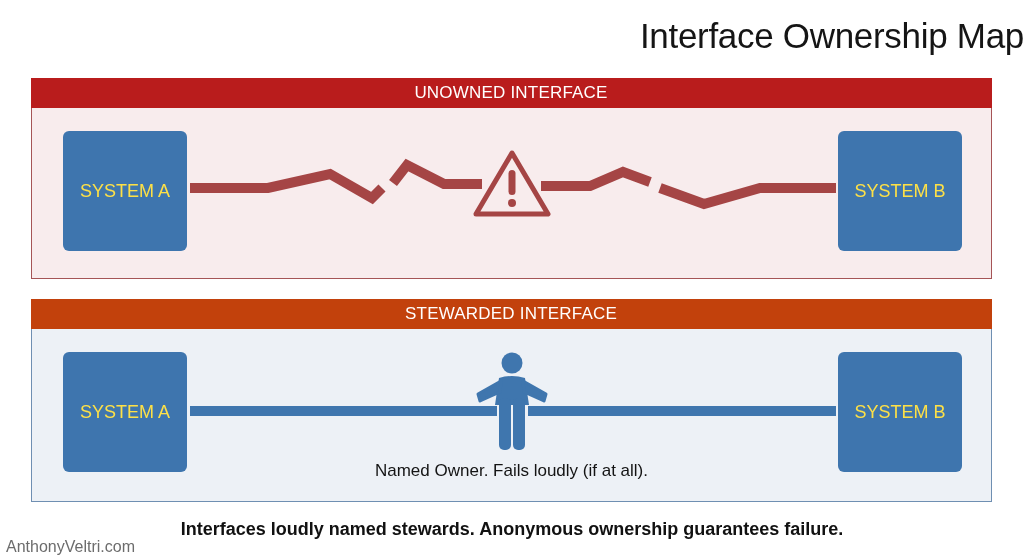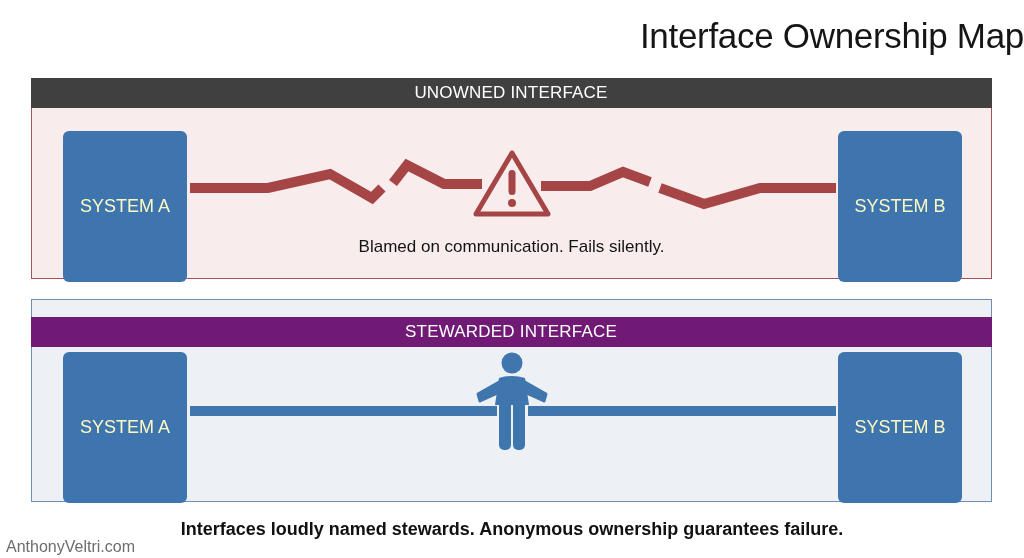--- a/index.html
+++ b/index.html
@@ -12,25 +12,25 @@
     font-size: 35px; font-weight: 400; color: #151515; letter-spacing: -0.3px;
   }
   .panel { position: absolute; left: 31px; width: 961px; box-sizing: border-box; }
   .panel-red { top: 78px; height: 201px; background: #f8eced; border: 1.5px solid #a55456; }
   .panel-blue { top: 299px; height: 203px; background: #edf1f6; border: 1.5px solid #6f8fb2; }
   .band {
     position: absolute; left: -1.5px; top: -1.5px; width: 961px; height: 30px;
     display: flex; align-items: center; justify-content: center;
     color: #ffffff; font-size: 17px; letter-spacing: 0.2px;
   }
-  .band-red { background: #404040; }
-  .band-blue { background: #701a75; margin-top: 18px; }
+  .band-red { background: #b91c1c; }
+  .band-blue { background: #c2410c; }
   .sysbox {
-    position: absolute; width: 124px; height: 151px; border-radius: 6px;
-    background: #3e75ae; color: #fef9c3; font-size: 18px;
+    position: absolute; width: 124px; height: 120px; border-radius: 6px;
+    background: #3e75ae; color: #fde047; font-size: 18px;
     display: flex; align-items: center; justify-content: center;
   }
   .caption {
     position: absolute; left: 0; width: 100%; text-align: center; font-size: 17px; color: #141414;
   }
   svg.overlay { position: absolute; left: 0; top: 0; }
   .footer {
     position: absolute; top: 519px; left: 0; width: 1024px; text-align: center;
     font-size: 18px; font-weight: 700; color: #111;
   }
@@ -40,27 +40,27 @@
 </style>
 </head>
 <body>
 
 <div class="title">Interface Ownership Map</div>
 
 <div class="panel panel-red">
   <div class="band band-red">UNOWNED INTERFACE</div>
   <div class="sysbox" style="left:31px; top:52px;">SYSTEM A</div>
   <div class="sysbox" style="left:806px; top:52px;">SYSTEM B</div>
-  <div class="caption" style="top:158px;">Blamed on communication. Fails silently.</div>
 </div>
 
 <div class="panel panel-blue">
   <div class="band band-blue">STEWARDED INTERFACE</div>
   <div class="sysbox" style="left:31px; top:52px;">SYSTEM A</div>
   <div class="sysbox" style="left:806px; top:52px;">SYSTEM B</div>
+  <div class="caption" style="top:161px;">Named Owner. Fails loudly (if at all).</div>
 </div>
 
 <svg class="overlay" width="1024" height="558" viewBox="0 0 1024 558">
 
   <g fill="none" stroke="#a54545" stroke-width="10" stroke-linejoin="miter" stroke-linecap="butt">
     <polyline points="190,188 268,188 330,174 372,198 382,188"></polyline>
     <polyline points="393,183 407,165 444,184 482,184"></polyline>
     <polyline points="541,186 590,186 623,172 650,182"></polyline>
     <polyline points="660,188 704,204 760,188 836,188"></polyline>
   </g>

